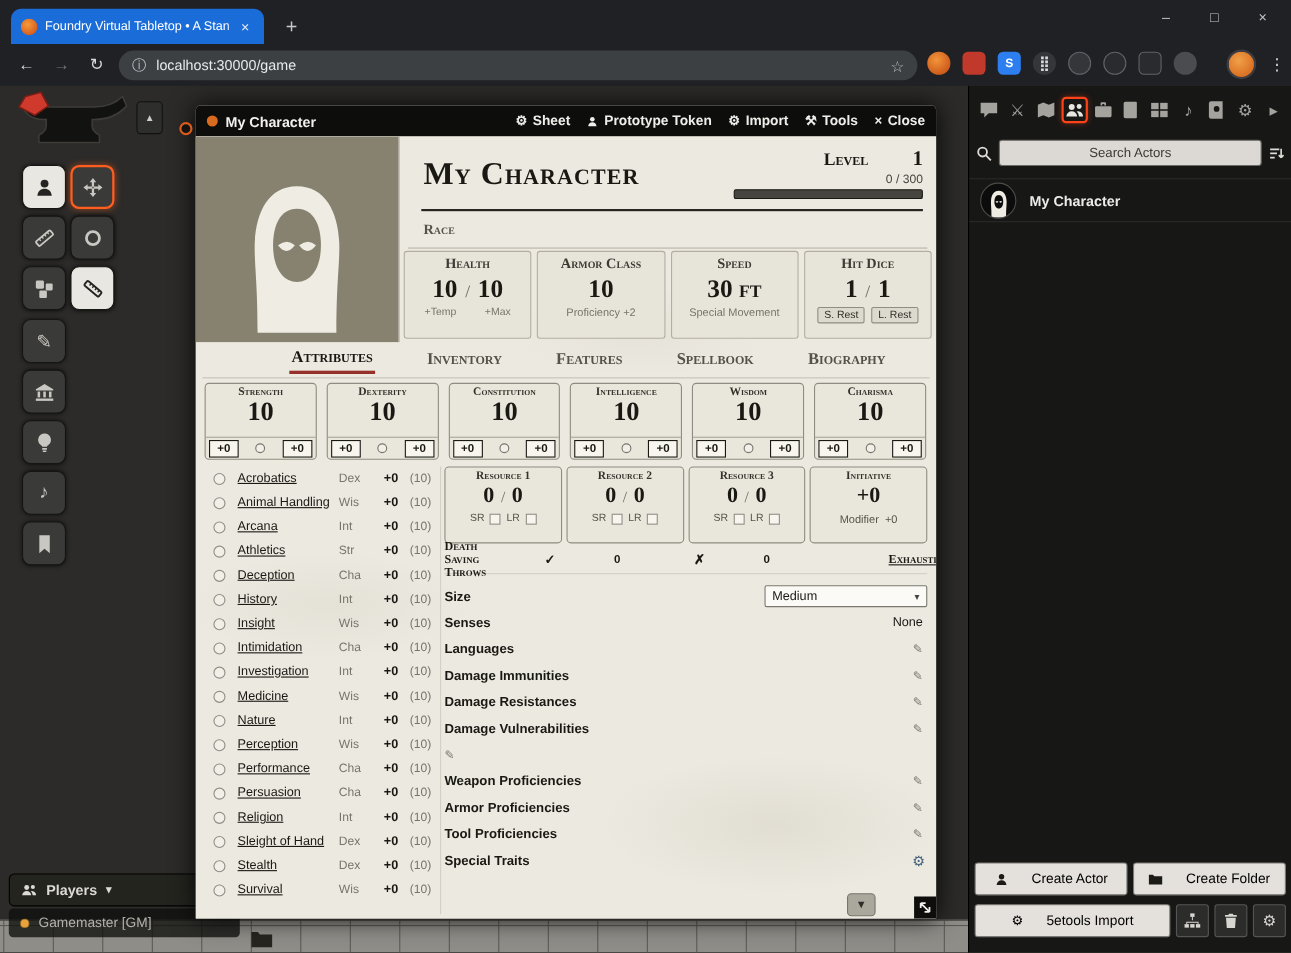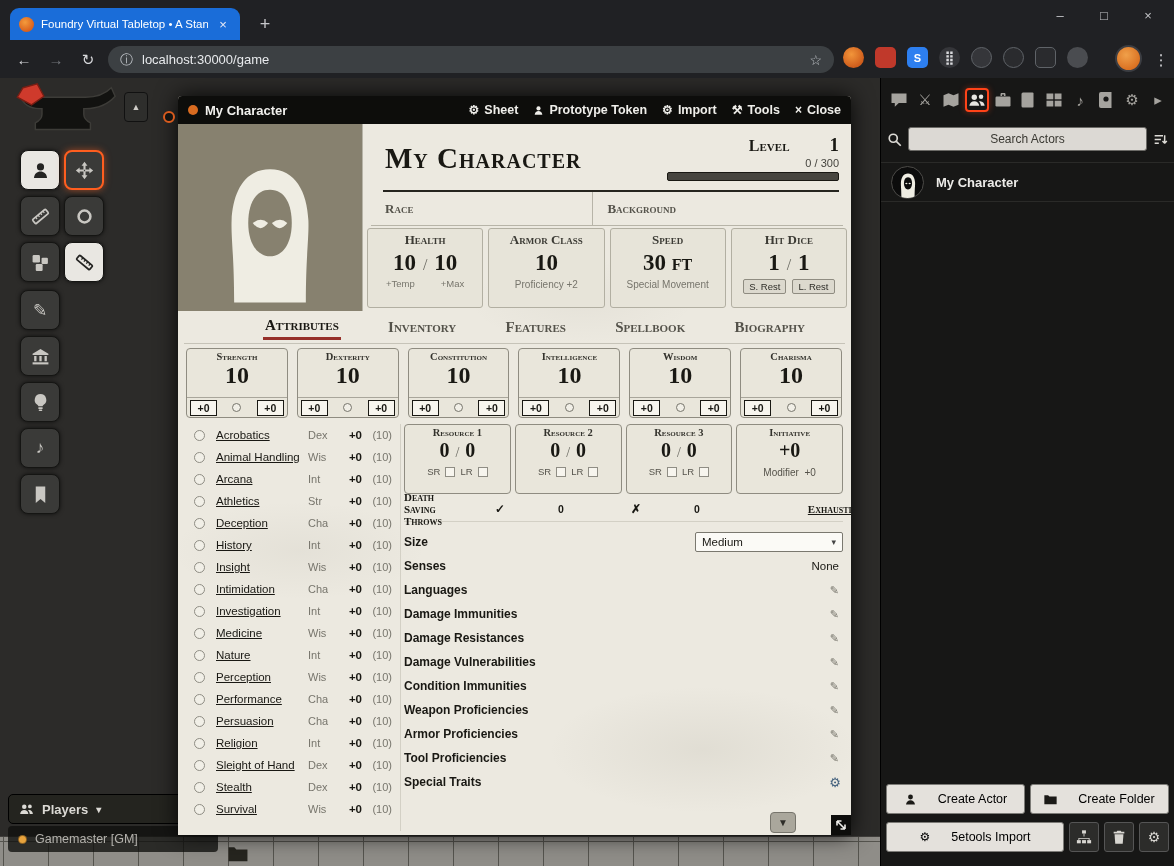--- a/index.html
+++ b/index.html
@@ -482,24 +482,20 @@
               <span>0</span> <span>/</span> <span>300</span>
             </div>
             <div id="xp-bar"></div>
           </div>
         </div>
         <div id="fields-row">
           <div class="fld">
               <span class="flbl sc">Race</span>
               <input style="">
             </div>
-          <div class="fld">
-              <span class="flbl sc">Background</span>
-              <input style="">
-            </div>
 
         </div>
         <div id="stats-row">
           <div class="statbox">
             <div class="slbl sc">Health</div>
             <div class="bignums">
                 <span class="bn">10</span>
                 <span class="sep">/</span>
                 <span class="bn">10</span>
               </div>
@@ -818,21 +814,20 @@
             </div>
           <div class="trait">
               <span class="tr-label">Damage Resistances</span>
               <span class="tr-edit">✎</span>
             </div>
           <div class="trait">
               <span class="tr-label">Damage Vulnerabilities</span>
               <span class="tr-edit">✎</span>
             </div>
           <div class="trait">
-              <span class="tr-label">Condition Immunities</span>
               <span class="tr-edit">✎</span>
             </div>
           <div class="trait">
               <span class="tr-label">Weapon Proficiencies</span>
               <span class="tr-edit">✎</span>
             </div>
           <div class="trait">
               <span class="tr-label">Armor Proficiencies</span>
               <span class="tr-edit">✎</span>
             </div>

